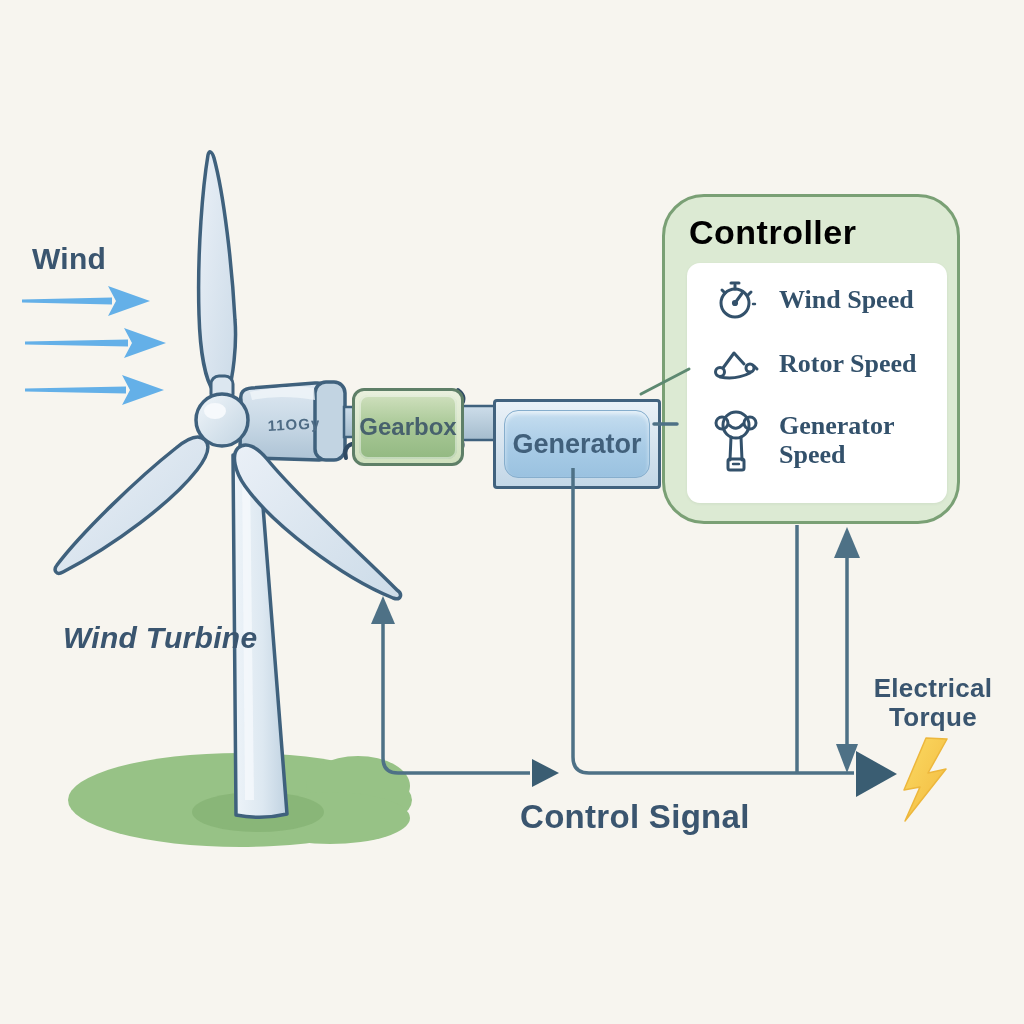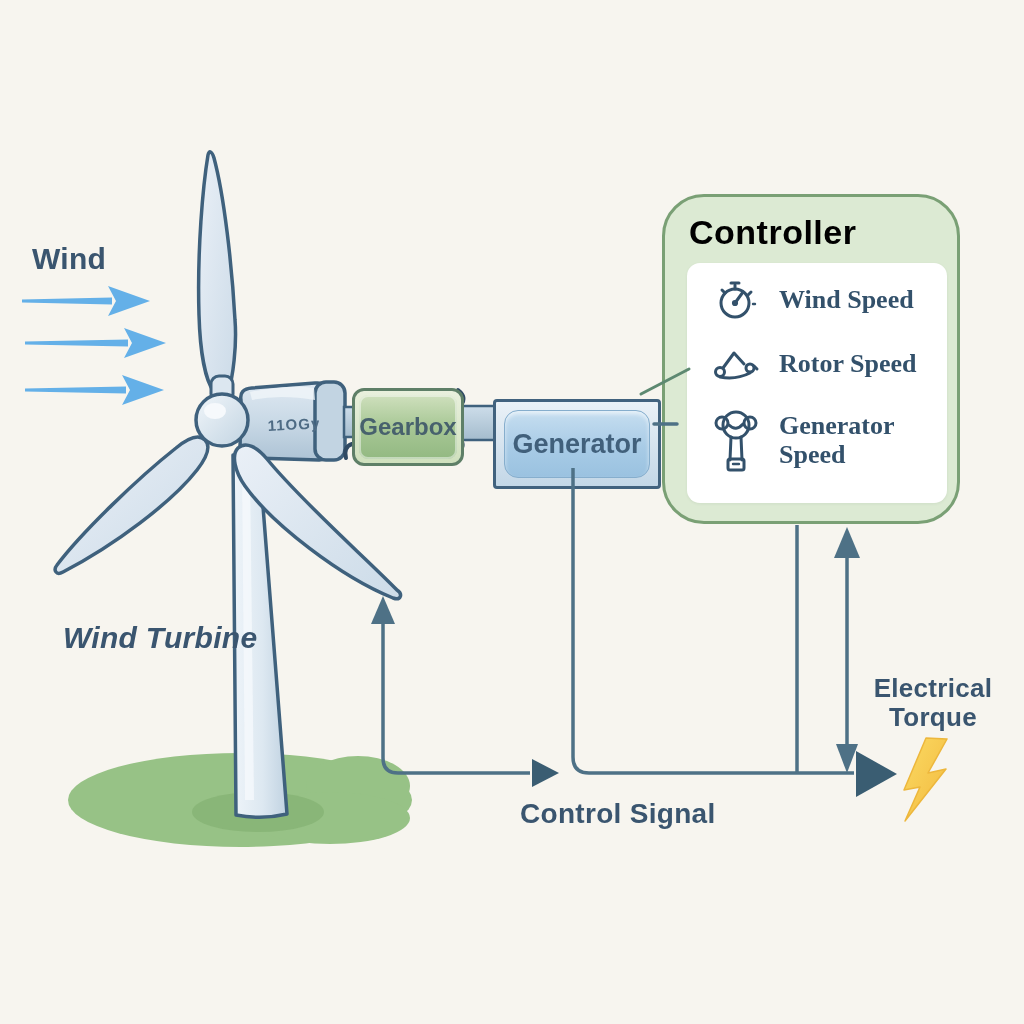--- a/index.html
+++ b/index.html
@@ -6,21 +6,21 @@
   body{font-family:"Liberation Sans",sans-serif;background:#e9e7e1;}
   .canvas{position:relative;width:1024px;height:1024px;background:#f7f5ef;overflow:hidden;margin:0 auto;}
   svg{display:block;}
   .layer{position:absolute;left:0;top:0;width:1024px;height:1024px;pointer-events:none;}
   .art{z-index:1;}
   .overlay{z-index:3;}
 
   .lbl{position:absolute;z-index:2;color:#3a556f;font-weight:700;letter-spacing:.3px;}
   .lbl-wind{left:32px;top:242px;font-size:30px;}
   .lbl-turbine{left:63px;top:621px;font-size:30px;font-style:italic;}
-  .lbl-control{left:520px;top:798px;font-size:28px;}
+  .lbl-control{left:520px;top:798px;font-size:33px;}
   .lbl-epower{left:866px;top:674px;width:134px;text-align:center;font-size:26px;line-height:29px;}
 
   
   .gearbox{position:absolute;z-index:2;left:352px;top:388px;width:106px;height:72px;
     border:3px solid #5e7f67;border-radius:12px;
     background:linear-gradient(180deg,#e9f0dd,#cfe0bd);}
   .gearbox .inner{position:absolute;inset:4px;border-radius:9px;
     background:linear-gradient(180deg,#cfe0bd 0%,#a7c795 50%,#93b982 100%);
     box-shadow:inset 0 0 0 2px rgba(255,255,255,.45);}
   .gearbox .txt{position:absolute;inset:0;display:flex;align-items:center;justify-content:center;

